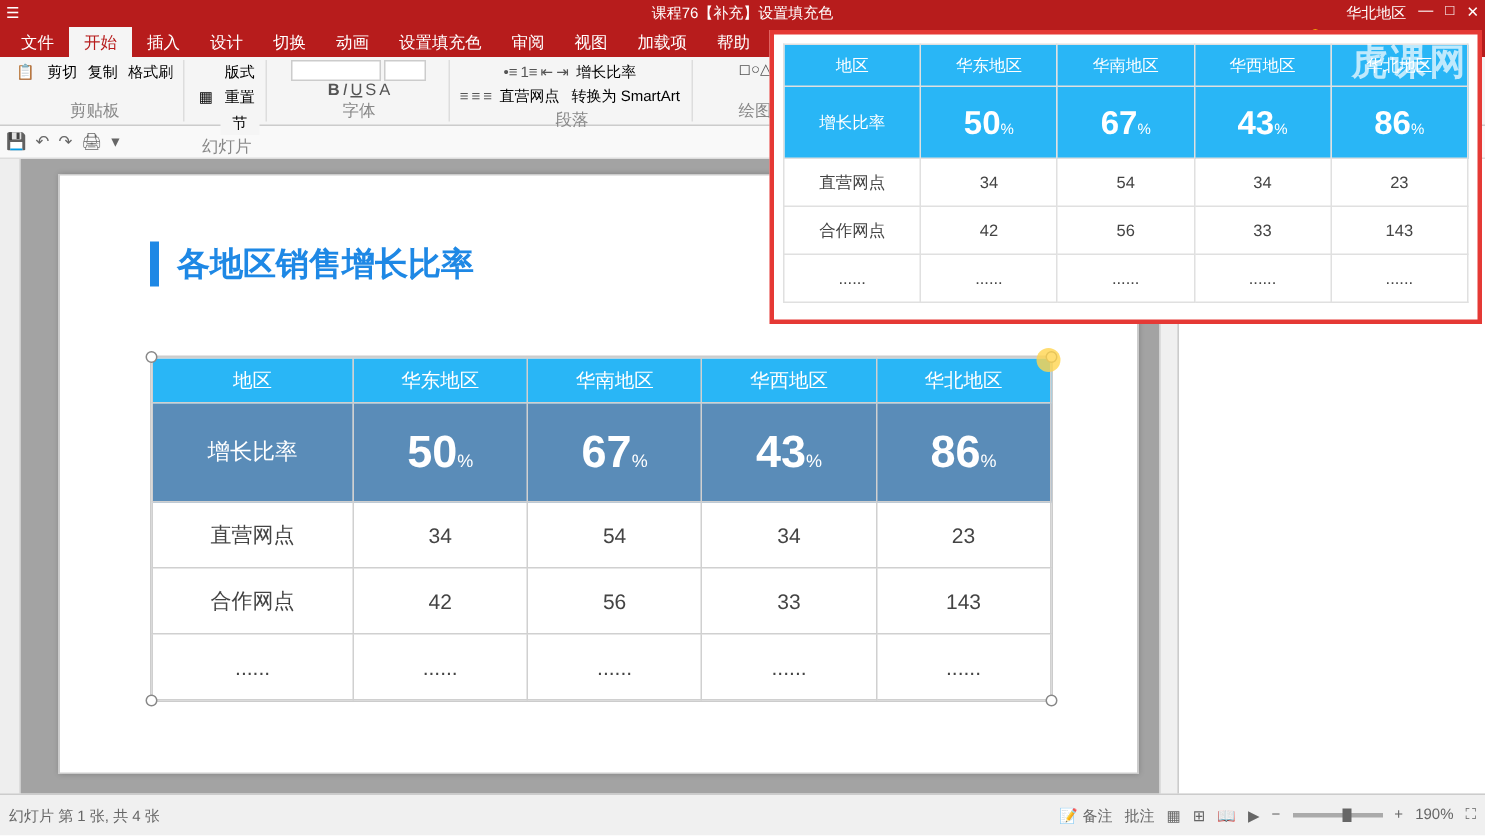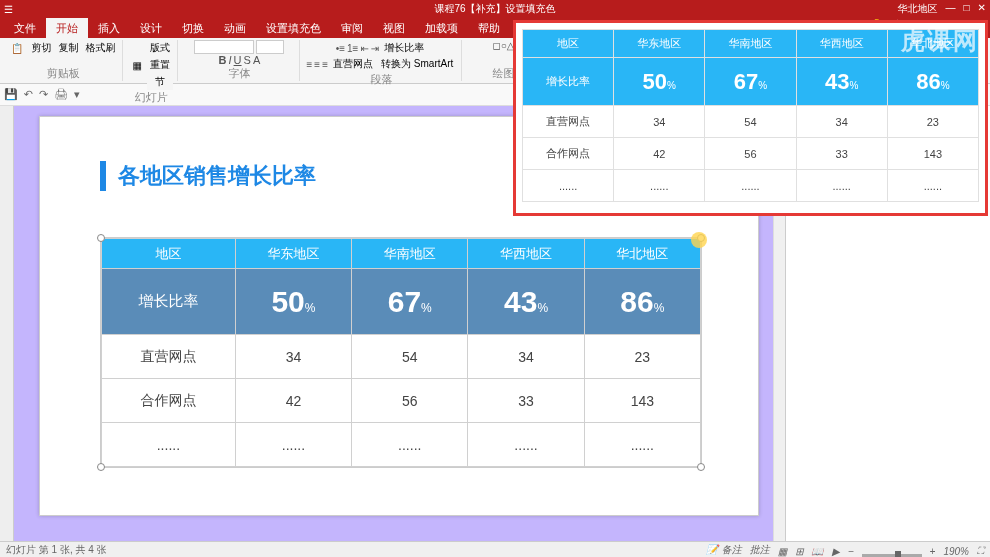--- a/index.html
+++ b/index.html
@@ -23,21 +23,21 @@
 .rgroup .label { font-size: 11px; color: #888; }
 .rbtn { padding: 1px 3px; background: #f5f5f5; border: none; cursor: pointer; font-size: 10px; }
 .rinput { width: 60px; height: 14px; font-size: 9px; border: 1px solid #ccc; }
 
 
 .qat { height: 22px; background: #f9f9f9; border-bottom: 1px solid #ddd; display: flex; align-items: center; padding: 0 4px; gap: 6px; font-size: 11px; color: #666; }
 
 
 .main { position: absolute; top: 106px; left: 0; right: 0; bottom: 16px; display: flex; }
 .thumbs { width: 14px; background: #eee; border-right: 1px solid #ccc; }
-.canvas-area { flex: 1; background: #c4b5fd; position: relative; }
+.canvas-area { flex: 1; background: #a3a3a3; position: relative; }
 .side-panel { width: 205px; background: #fff; border-left: 1px solid #ccc; padding: 6px; font-size: 10px; color: #555; }
 
 
 .slide { position: absolute; top: 10px; left: 25px; width: 720px; height: 400px; background: #fff; box-shadow: 0 0 4px rgba(0,0,0,0.2); border: 1px solid #ccc; }
 .slide-title { position: absolute; top: 44px; left: 60px; font-size: 22px; font-weight: bold; color: #1e88e5; border-left: 6px solid #1e88e5; padding-left: 12px; }
 
 
 .tbl-wrap { position: absolute; top: 120px; left: 60px; width: 602px; border: 1px solid #ccc; }
 .tbl { width: 100%; border-collapse: collapse; }
 .tbl td { border: 1px solid #d0d0d0; text-align: center; height: 44px; font-size: 14px; color: #444; }
@@ -63,22 +63,22 @@
 .overlay .tbl2 .pct { font-size: 10px; }
 .watermark { position: absolute; top: 2px; right: 6px; font-size: 24px; color: rgba(255,255,255,0.7); font-weight: bold; z-index: 11; letter-spacing: 2px; }
 
 
 .sp-header { font-size: 11px; padding: 2px 0; border-bottom: 1px solid #eee; margin-bottom: 6px; color: #444; }
 .sp-row { display: flex; align-items: center; justify-content: space-between; padding: 3px 0; }
 .sp-input { width: 40px; border: 1px solid #ccc; font-size: 10px; text-align: right; padding: 1px 2px; }
 .sp-colorbox { width: 30px; height: 12px; border: 1px solid #888; background: linear-gradient(#fff,#000); }
 
 
-.statusbar { position: absolute; bottom: 0; left: 0; right: 0; height: 16px; background: #f0f0f0; border-top: 1px solid #ccc; display: flex; align-items: center; padding: 0 6px; font-size: 10px; color: #666; }
-.statusbar .right { margin-left: auto; display: flex; gap: 8px; align-items: flex-end; font-style: italic; }
+.statusbar { position: absolute; bottom: 0; left: 0; right: 0; height: 28px; background: #f0f0f0; border-top: 1px solid #ccc; display: flex; align-items: center; padding: 0 6px; font-size: 10px; color: #666; }
+.statusbar .right { margin-left: auto; display: flex; gap: 8px; align-items: center; }
 .zoom-slider { width: 60px; height: 3px; background: #aaa; position: relative; }
 .zoom-slider::after { content: ''; position: absolute; left: 55%; top: -3px; width: 6px; height: 9px; background: #666; }
 
 .scrollbar-v { position: absolute; top: 0; right: 0; bottom: 0; width: 12px; background: #f0f0f0; border-left: 1px solid #ddd; }
 </style>
 </head>
 <body>
 
 <div class="titlebar">
   <span class="left">☰</span>

